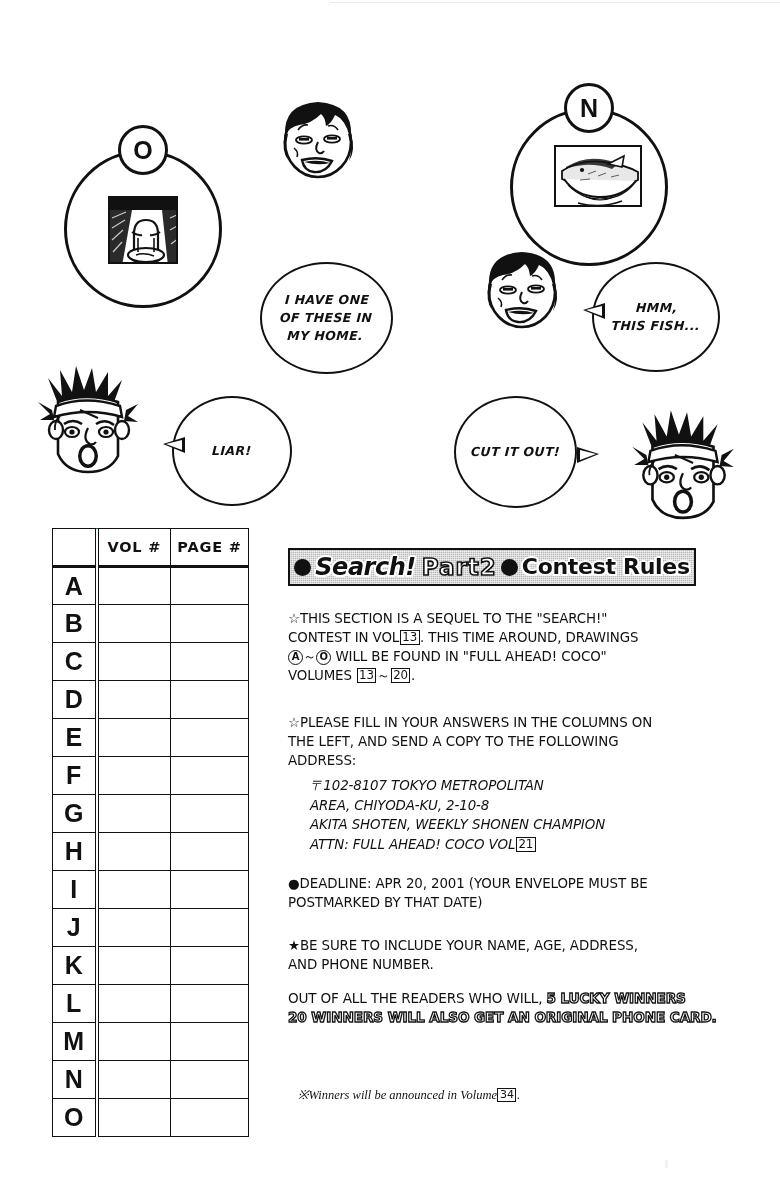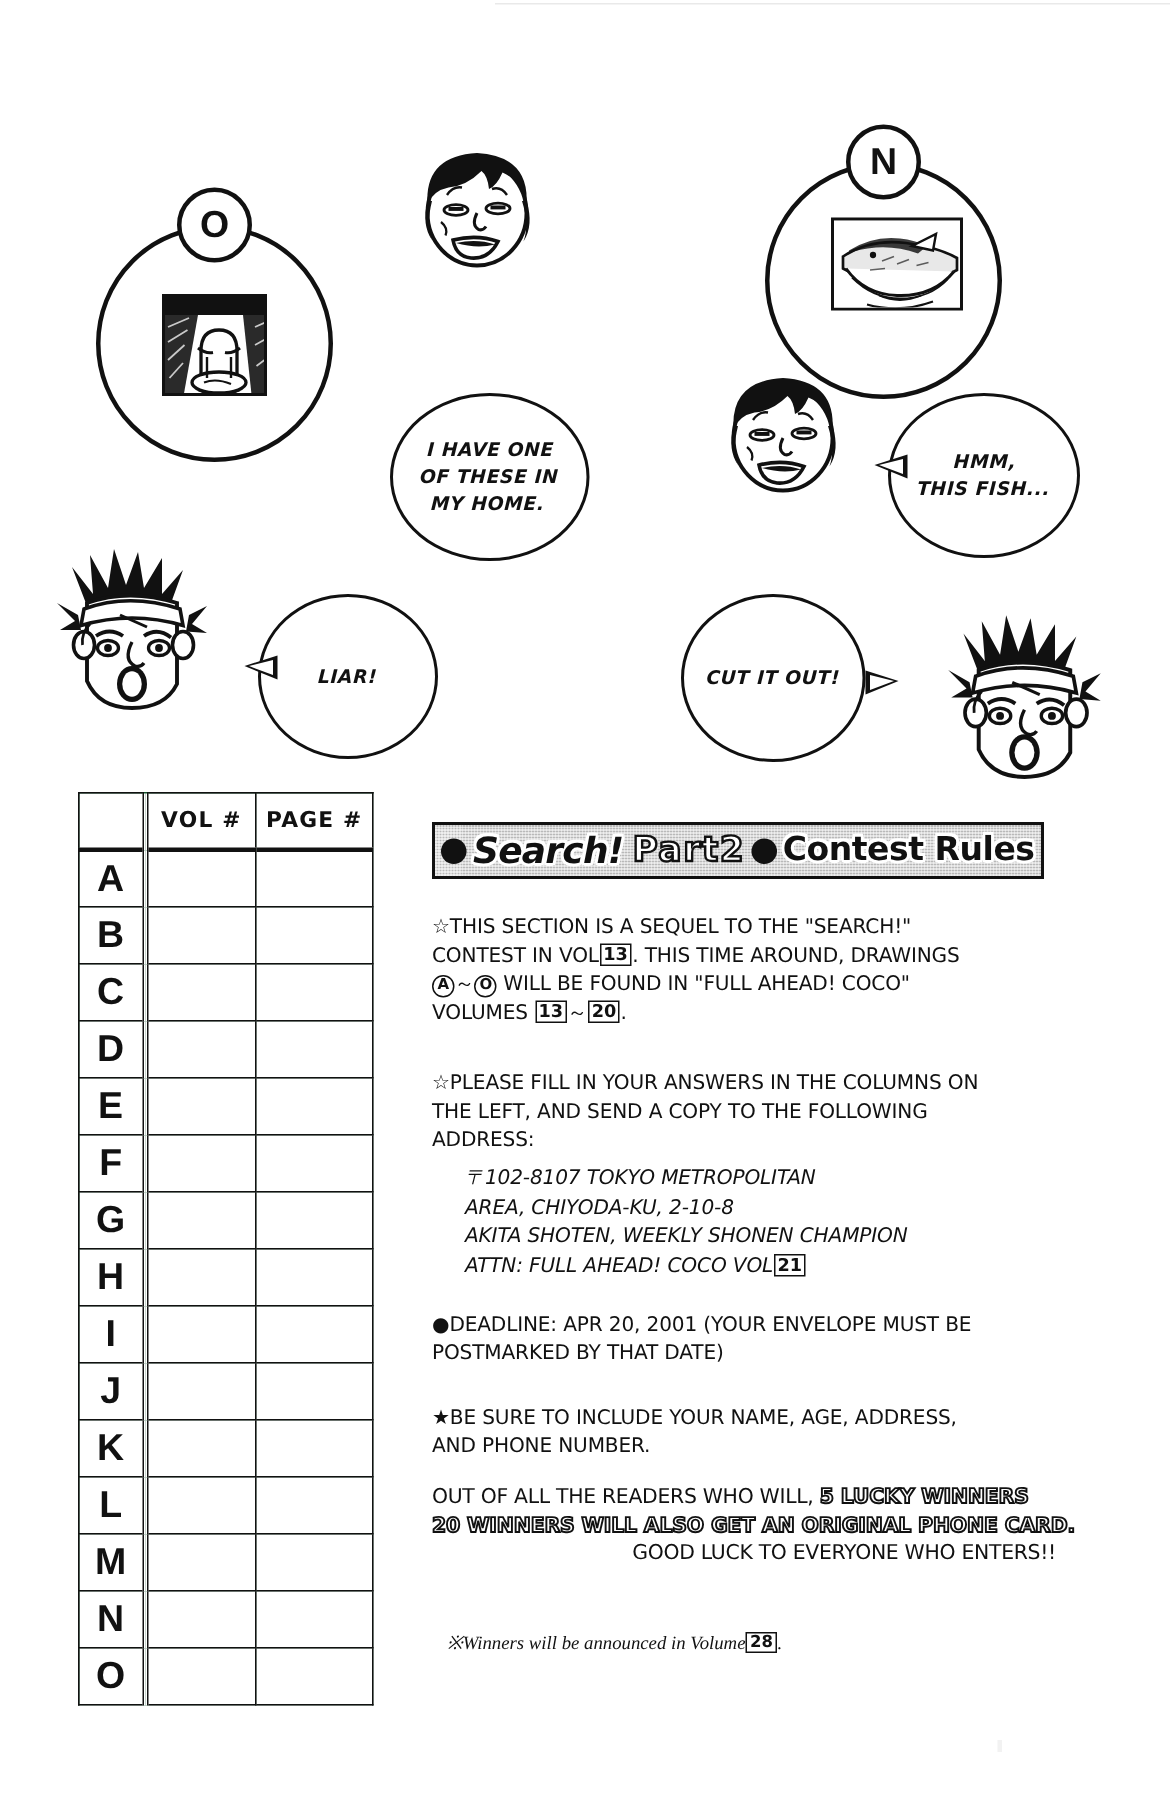--- a/index.html
+++ b/index.html
@@ -165,21 +165,21 @@
     font-size:13.6px;line-height:1.37;color:#111;letter-spacing:-.2px;
     text-align:right;padding-right:4px;
   }
   .footnote{
     position:absolute;top:540px;left:10px;width:400px;
     font-family:"Liberation Serif","DejaVu Serif",serif;
     font-style:italic;font-size:12.5px;line-height:1.2;color:#111;
   }
   .boxnum{
     display:inline-block;border:1.4px solid #111;padding:0 1.5px;
-    font-style:normal;font-weight:bold;font-size:.88em;line-height:1.12;
+    font-style:normal;font-weight:normal;font-size:.88em;line-height:1.12;
     margin:0 .5px;vertical-align:1px;font-family:"DejaVu Sans",sans-serif;
   }
   .circ{
     display:inline-block;border:1.3px solid #111;border-radius:50%;
     width:13px;height:13px;line-height:12px;text-align:center;
     font-size:10px;font-weight:bold;font-style:normal;
     vertical-align:1px;font-family:"DejaVu Sans",sans-serif;
   }
 </style>
 </head>
@@ -507,20 +507,19 @@
 
     <div class="para p3">●DEADLINE: APR 20, 2001 (YOUR ENVELOPE MUST BE
 POSTMARKED BY THAT DATE)</div>
 
     <div class="para p4">★BE SURE TO INCLUDE YOUR NAME, AGE, ADDRESS,
 AND PHONE NUMBER.</div>
 
     <div class="prize">
       <div class="prize-line"><span>OUT OF ALL THE READERS WHO WILL, </span><span class="hollow">5 LUCKY WINNERS</span></div>
       <div class="prize-line hollow">20 WINNERS WILL ALSO GET AN ORIGINAL PHONE CARD.</div>
-      <div class="prize-good">GOOD LUCK TO EVERYONE WHO ENTERS!!</div>
-    </div>
-
-    <div class="footnote"><span>※Winners will be announced in Volume</span><span class="boxnum">28</span><span>.</span></div>
+    </div>
+
+    <div class="footnote"><span>※Winners will be announced in Volume</span><span class="boxnum">34</span><span>.</span></div>
 
   </div>
 
 </div>
 
 </body></html>

